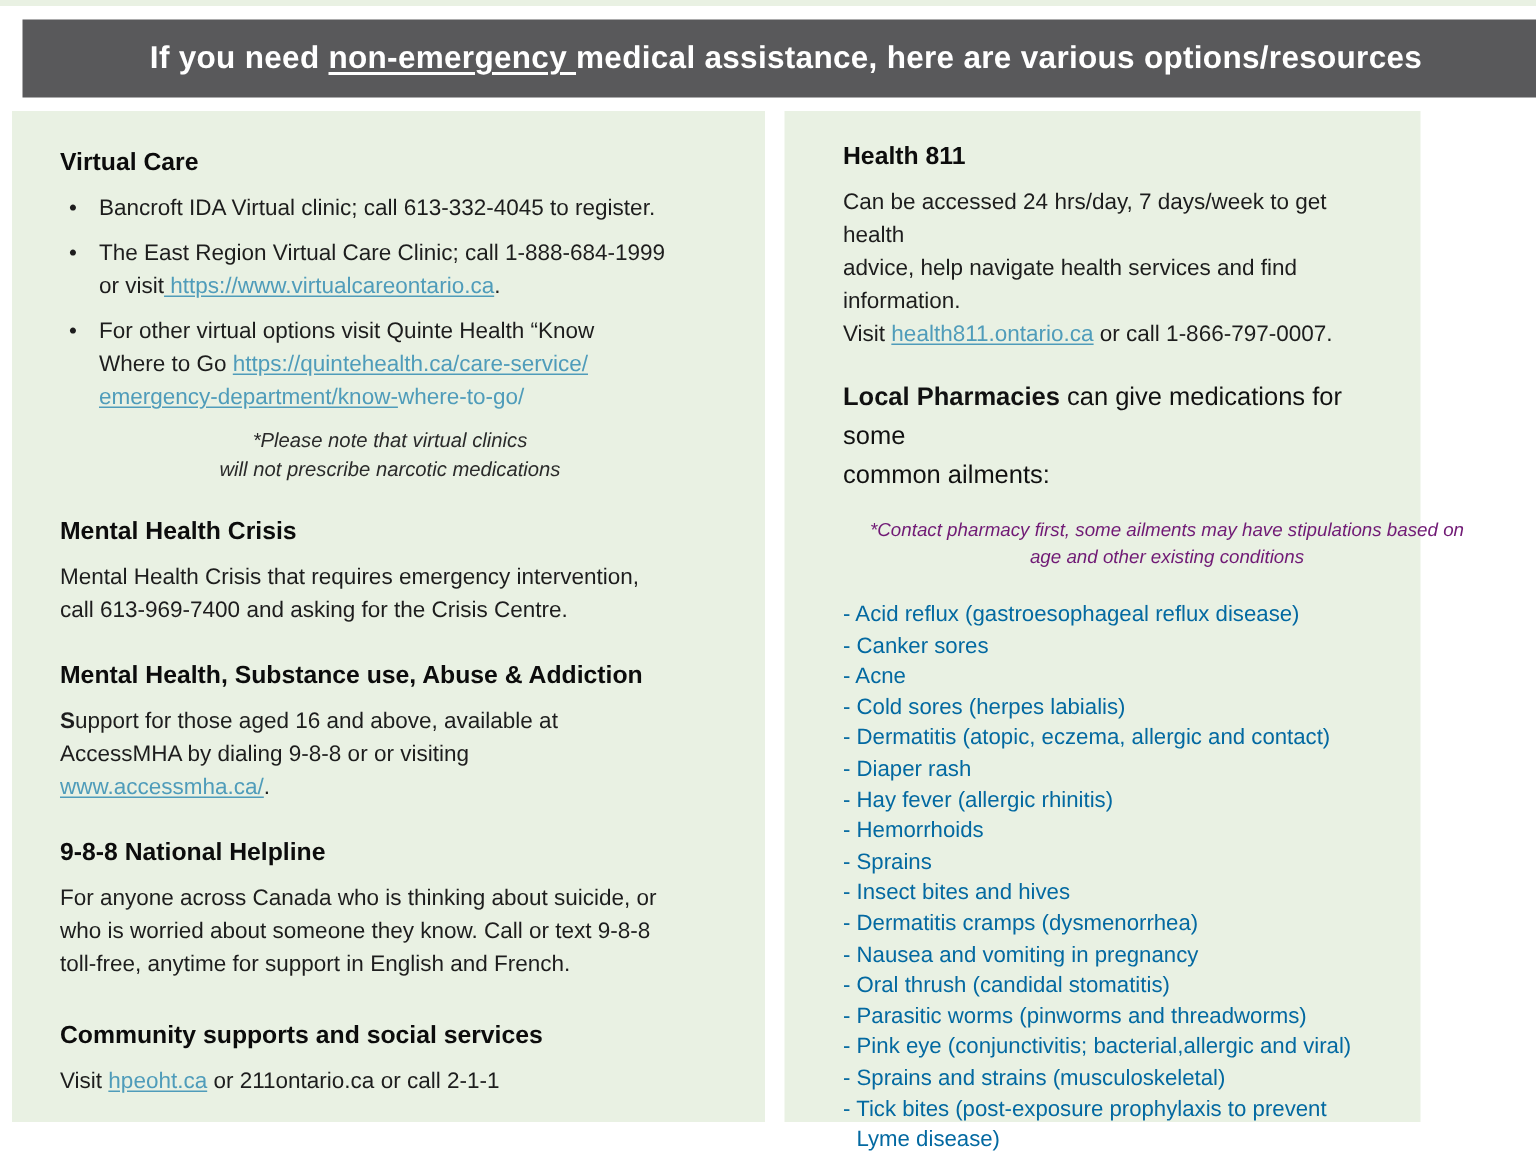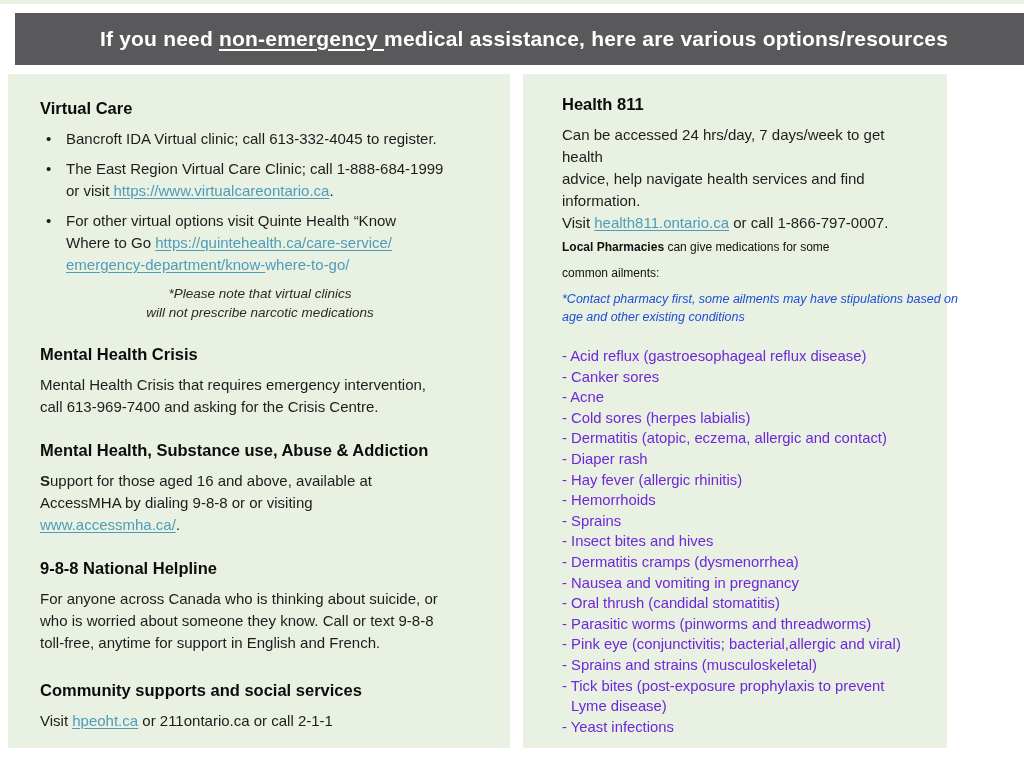--- a/index.html
+++ b/index.html
@@ -22,25 +22,25 @@
   .body-text{font-size:15px;line-height:22px;color:#1d1d1d;}
   .mt10{margin-top:10px;}
   a.link{color:#4f9cba;text-decoration:underline;text-underline-offset:2px;cursor:pointer;}
   a.link-nound{color:#4f9cba;text-decoration:none;cursor:pointer;}
   .bullets{margin-top:10px;}
   .bullet-item{position:relative;padding-left:26px;margin-bottom:8px;font-size:15px;line-height:22px;}
   .bullet-dot{position:absolute;left:6px;top:0;font-size:15px;}
   .note{font-style:italic;font-size:13.5px;line-height:19px;text-align:center;color:#2a2a2a;margin-top:6px;width:440px;}
   .sec{margin-top:22px;}
   .sec-comm{margin-top:26px;}
-  .pharm-head{font-size:12px;line-height:26px;color:#111;}
+  .pharm-head{margin-top:18px;font-size:17px;line-height:26px;color:#111;}
   .pharm-head .b{font-weight:700;}
-  .note-r{font-style:italic;font-size:12.5px;line-height:18px;text-align:left;color:#1d4ed8;margin-top:4px;width:432px;}
+  .note-r{font-style:italic;font-size:12.5px;line-height:18px;text-align:center;color:#701a75;margin-top:14px;width:432px;}
   .ailments{margin-top:20px;}
-  .ailment{font-size:14.8px;line-height:20.6px;color:#6d28d9;padding-left:9px;text-indent:-9px;}
+  .ailment{font-size:14.8px;line-height:20.6px;color:#0369a1;padding-left:9px;text-indent:-9px;}
   .bold-s{font-weight:700;}
 </style>
 </head>
 <body>
 
 <div class="top-strip"></div>
 
 <div class="banner">
   <div><span>If you need </span><span class="u">non-emergency </span><span>medical assistance, here are various options/resources</span></div>
 </div>

